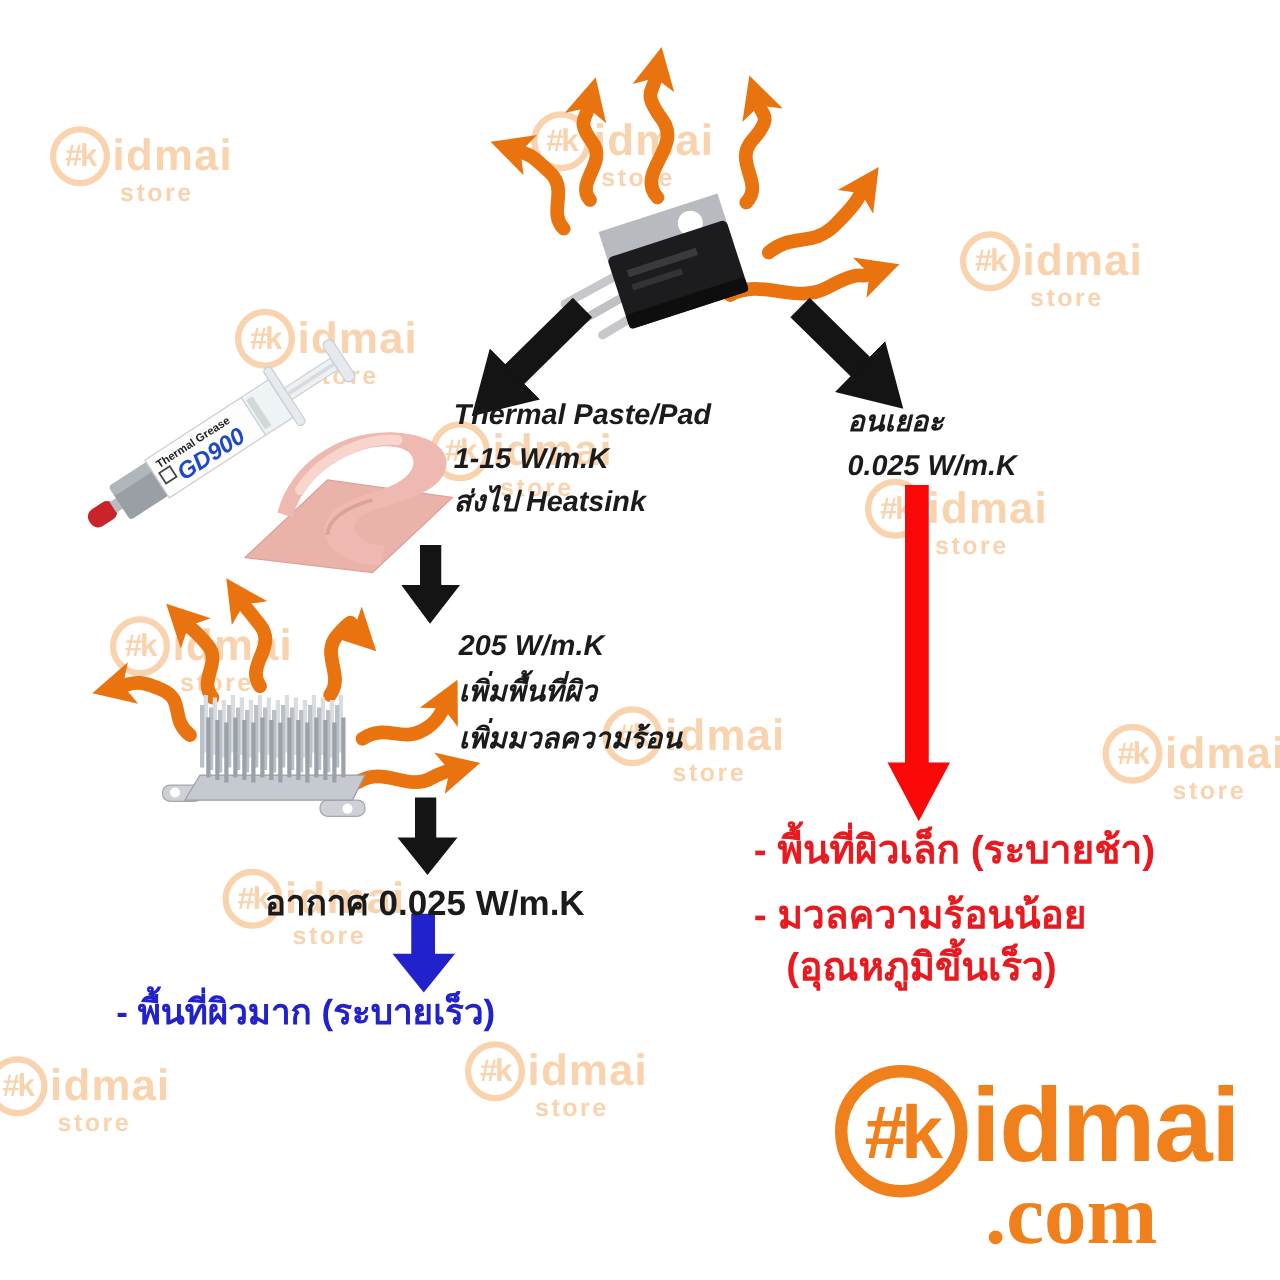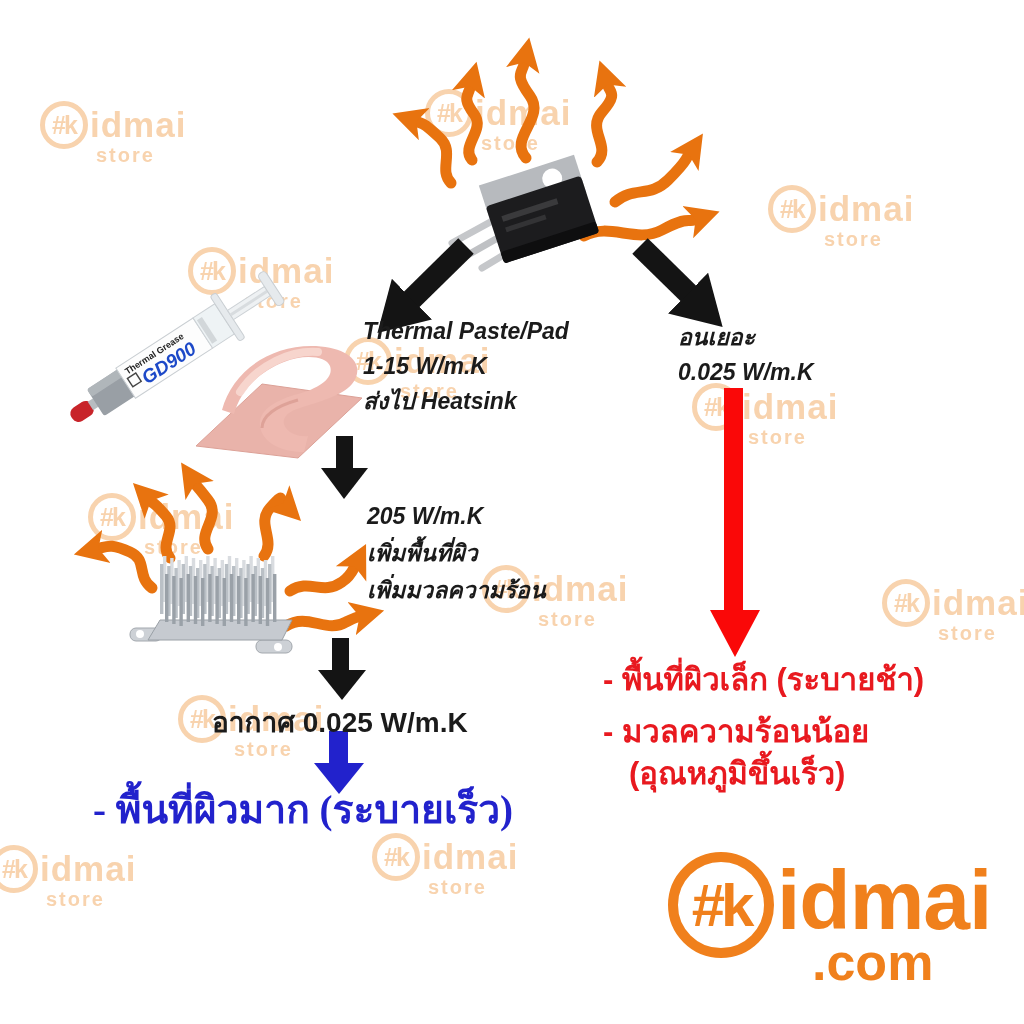--- a/index.html
+++ b/index.html
@@ -16,28 +16,28 @@
   .wm .nm{font-size:35px;margin-left:2px;letter-spacing:1px;}
   .wm .st{position:absolute;left:56px;top:48px;font-size:20px;letter-spacing:2px;font-weight:bold;}
   
   #art{position:absolute;left:0;top:0;z-index:2;}
   .ha{stroke:var(--c-heat);stroke-width:11;fill:none;stroke-linecap:round;marker-end:url(#heatHead);}
   .bd{stroke:var(--c-fblack);stroke-width:22;fill:none;marker-end:url(#blackHead);}
   
   .txt{position:absolute;z-index:3;font-weight:bold;color:var(--c-text);white-space:nowrap;}
   .t27 div{font-size:23px;line-height:35px;font-style:italic;}
   .t28{font-size:28px;}
-  .blue{color:var(--c-fblue);font-size:39px;font-family:Liberation Serif, serif;}
+  .blue{color:var(--c-fblue);font-size:28px;}
   .red{color:var(--c-tred);font-size:31px;}
   
   .logo{position:absolute;left:668px;top:852px;z-index:4;color:var(--c-logo);font-weight:bold;display:flex;align-items:flex-start;}
   .logo .circ{width:86px;height:86px;border:10px solid var(--c-logo);border-radius:50%;display:flex;align-items:center;
               justify-content:center;font-size:60px;letter-spacing:-4px;flex:0 0 auto;}
   .logo .nm{font-size:84px;line-height:84px;margin-left:3px;letter-spacing:-1px;margin-top:6px;}
-  .logo .dom{position:absolute;left:144px;top:80px;font-size:52px;}
+  .logo .dom{position:absolute;left:120px;top:80px;font-size:68px;font-family:Liberation Serif, serif;}
 </style>
 </head>
 <body>
 
 <div class="stage">
 
   <svg id="art" width="1024" height="1024" viewBox="0 0 1024 1024">
     <defs>
       <marker id="heatHead" markerUnits="strokeWidth" markerWidth="3.2" markerHeight="3.4" refX="0.6" refY="1.7" orient="auto">
         <path d="M0 0.15 L3.05 1.7 L0 3.25 L0.75 1.7 Z" style="fill:var(--c-heat)"></path>

